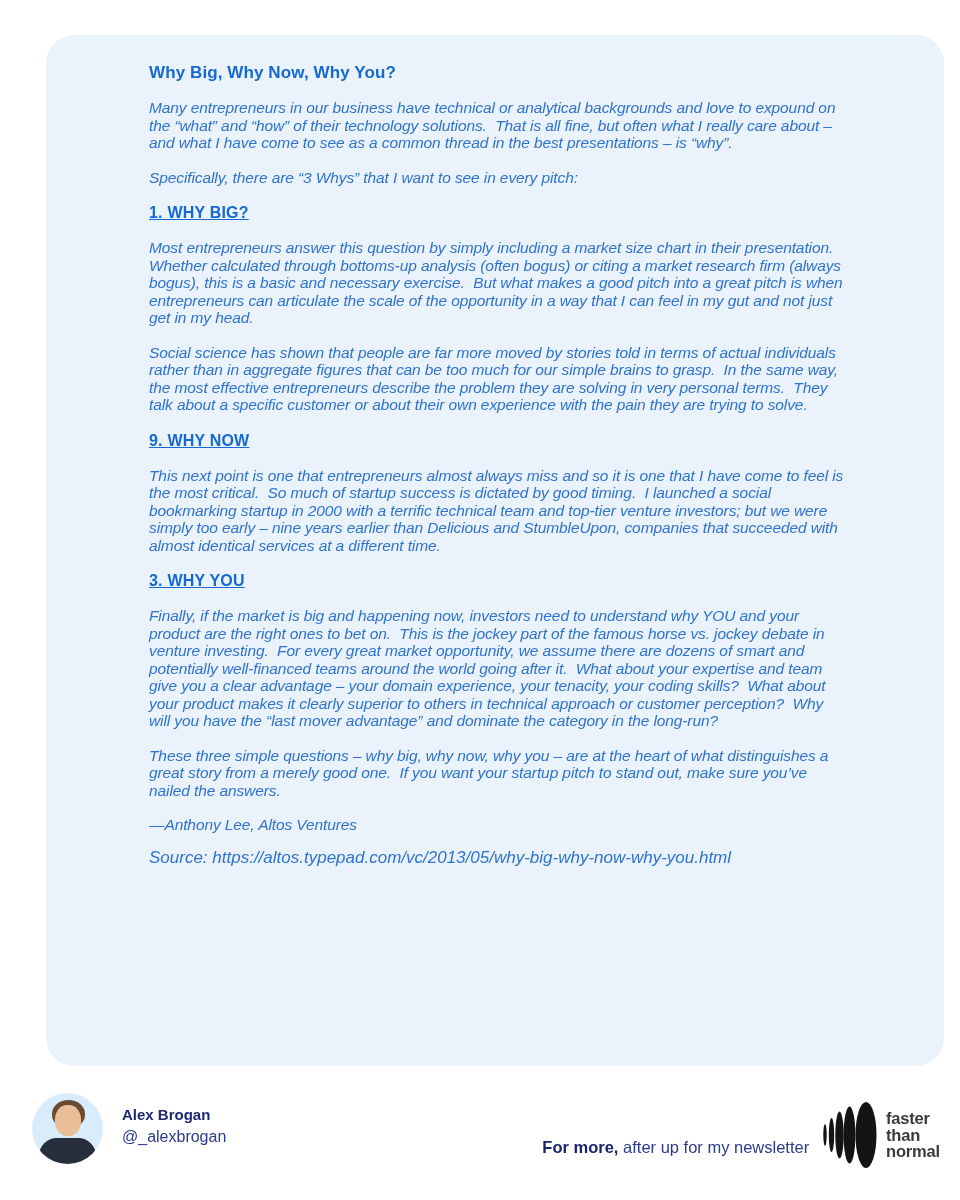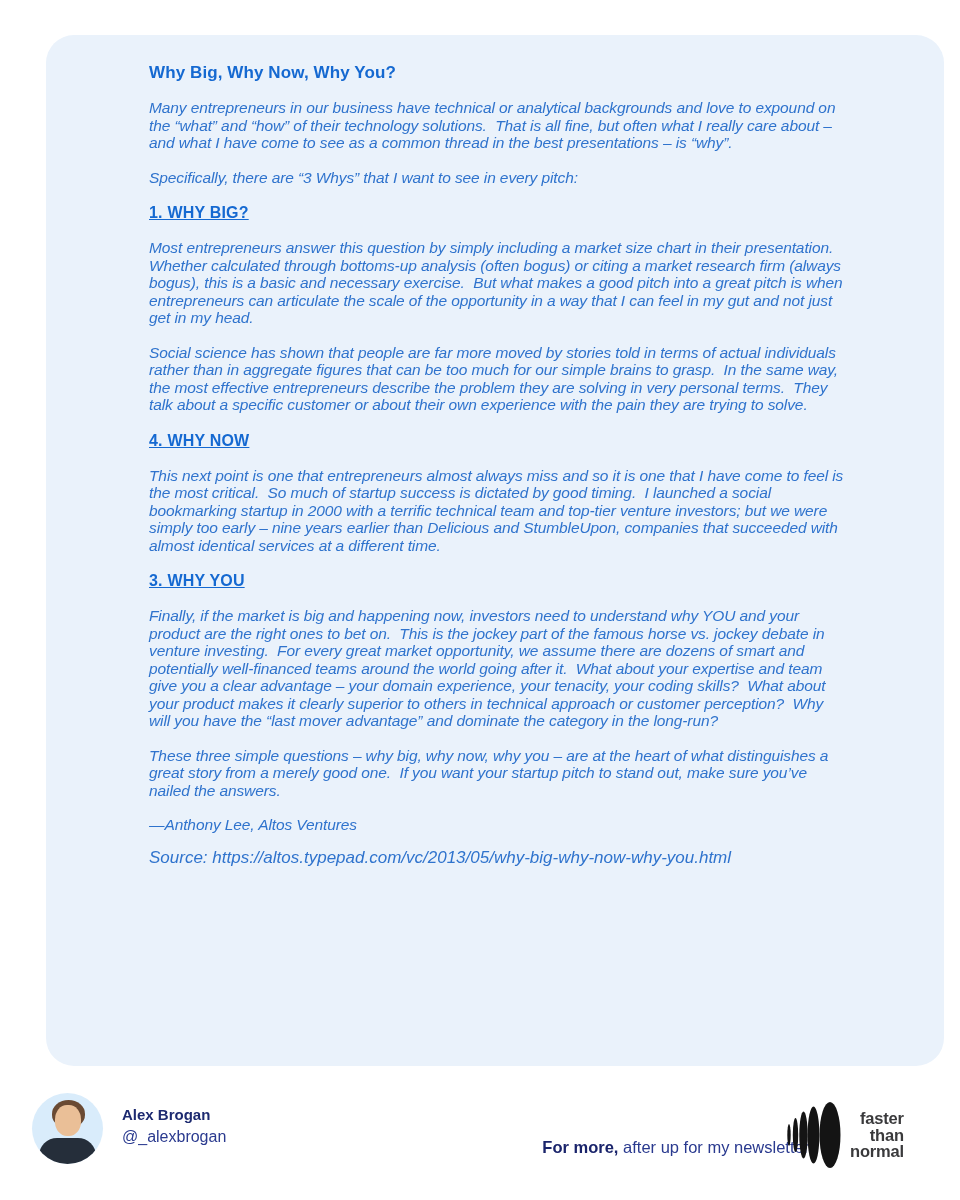--- a/index.html
+++ b/index.html
@@ -96,22 +96,22 @@
   }
   .cta {
     position: absolute; left: 524px; top: 1119px;
     font-size: 16.5px;
     color: #2a3a8f;
     white-space: pre;
   }
   .cta .cta-bold { font-weight: bold; color: #1a246b; }
 
   .logo {
-    position: absolute; left: 786px; top: 1102px;
-    display: flex; align-items: center; text-align: right;
+    position: absolute; left: 822px; top: 1102px;
+    display: flex; align-items: center;
   }
   .logo svg { display: block; }
   .logo-text {
     margin-left: 6px;
     font-size: 16.5px;
     line-height: 16.5px;
     font-weight: bold;
     color: #3a3a3c;
     letter-spacing: -0.2px;
   }
@@ -121,21 +121,21 @@
 
 <div class="page">
 
   <div class="card">
     <h1>Why Big, Why Now, Why You?</h1>
     <p>Many entrepreneurs in our business have technical or analytical backgrounds and love to expound on the “what” and “how” of their technology solutions.  That is all fine, but often what I really care about – and what I have come to see as a common thread in the best presentations – is “why”.</p>
     <p>Specifically, there are “3 Whys” that I want to see in every pitch:</p>
     <h2>1. WHY BIG?</h2>
     <p>Most entrepreneurs answer this question by simply including a market size chart in their presentation.  Whether calculated through bottoms-up analysis (often bogus) or citing a market research firm (always bogus), this is a basic and necessary exercise.  But what makes a good pitch into a great pitch is when entrepreneurs can articulate the scale of the opportunity in a way that I can feel in my gut and not just get in my head.</p>
     <p>Social science has shown that people are far more moved by stories told in terms of actual individuals rather than in aggregate figures that can be too much for our simple brains to grasp.  In the same way, the most effective entrepreneurs describe the problem they are solving in very personal terms.  They talk about a specific customer or about their own experience with the pain they are trying to solve.</p>
-    <h2>4. WHY NOW</h2>
+    <h2>9. WHY NOW</h2>
     <p>This next point is one that entrepreneurs almost always miss and so it is one that I have come to feel is the most critical.  So much of startup success is dictated by good timing.  I launched a social bookmarking startup in 2000 with a terrific technical team and top-tier venture investors; but we were simply too early – nine years earlier than Delicious and StumbleUpon, companies that succeeded with almost identical services at a different time.</p>
     <h2>3. WHY YOU</h2>
     <p>Finally, if the market is big and happening now, investors need to understand why YOU and your product are the right ones to bet on.  This is the jockey part of the famous horse vs. jockey debate in venture investing.  For every great market opportunity, we assume there are dozens of smart and potentially well-financed teams around the world going after it.  What about your expertise and team give you a clear advantage – your domain experience, your tenacity, your coding skills?  What about your product makes it clearly superior to others in technical approach or customer perception?  Why will you have the “last mover advantage” and dominate the category in the long-run?</p>
     <p>These three simple questions – why big, why now, why you – are at the heart of what distinguishes a great story from a merely good one.  If you want your startup pitch to stand out, make sure you’ve nailed the answers.</p>
     <p class="signature">—Anthony Lee, Altos Ventures</p>
     <p class="source">Source: https://altos.typepad.com/vc/2013/05/why-big-why-now-why-you.html</p>
   </div>
 
   <div class="avatar">
     <div class="hair"></div>

